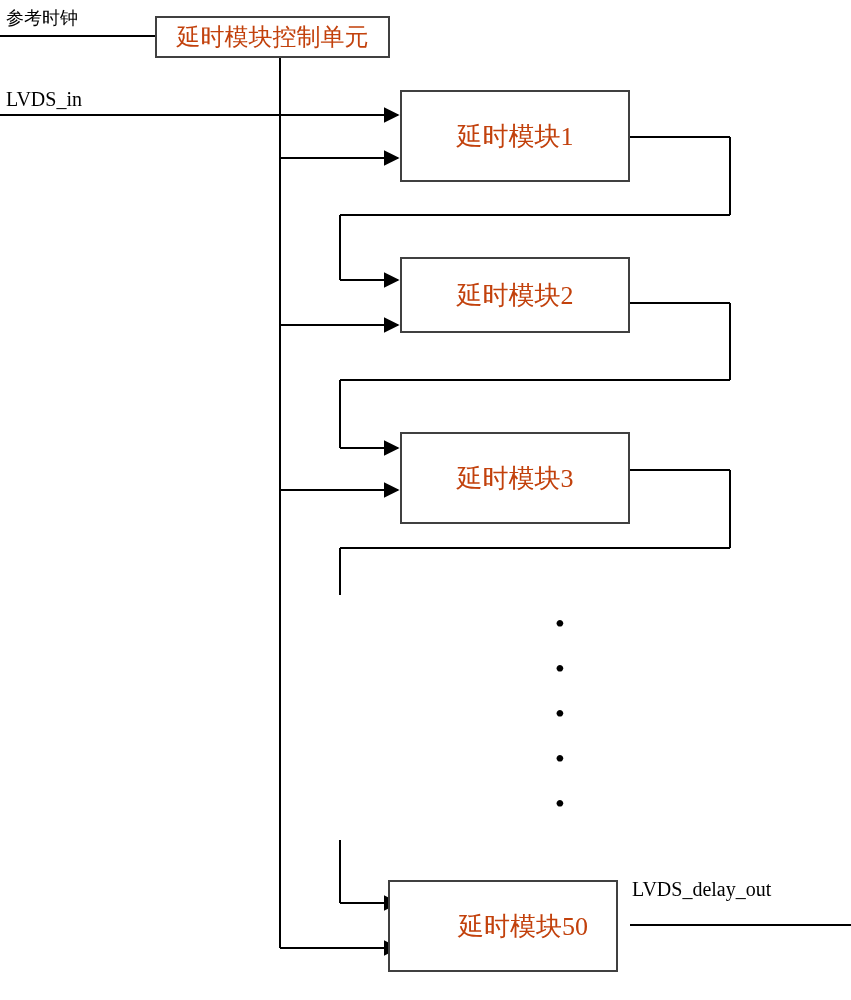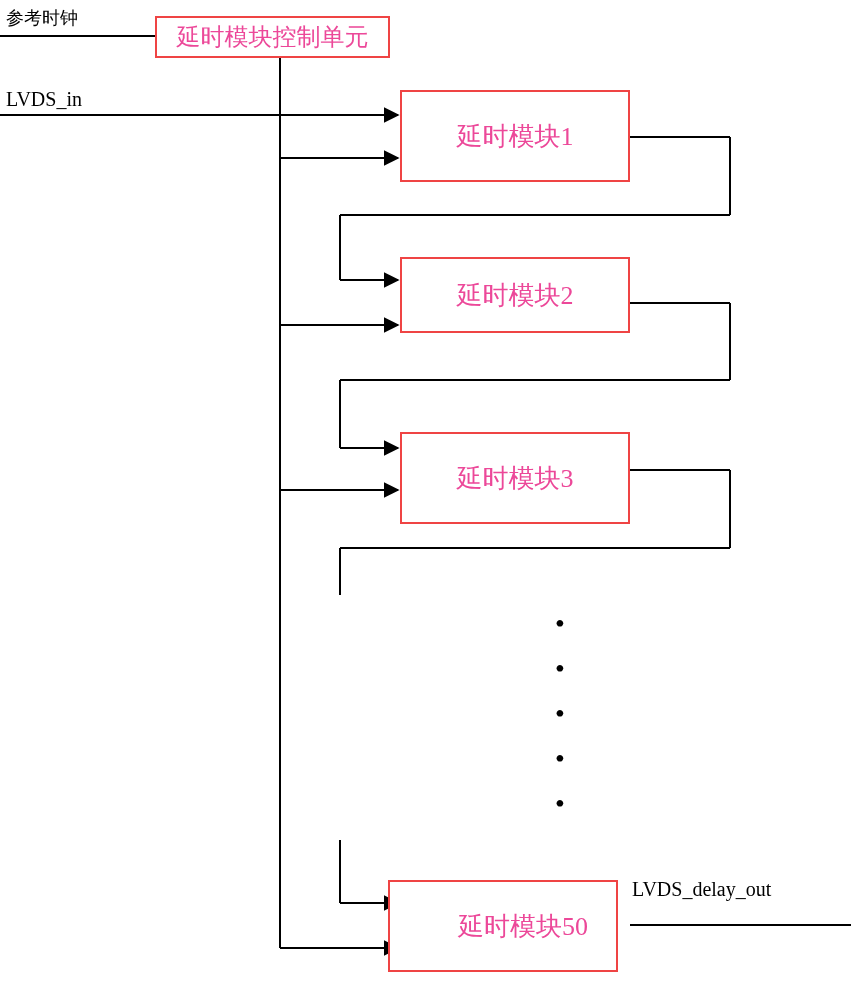--- a/index.html
+++ b/index.html
@@ -19,27 +19,27 @@
       position: absolute;
       font-size: 20px;
       color: #000;
       white-space: nowrap;
     }
     .small-label {
       font-size: 18px;
     }
     .box {
       position: absolute;
-      border: 2px solid #ef4444;
+      border: 2px solid #404040;
       background: #fff;
       display: flex;
       align-items: center;
       justify-content: center;
       font-size: 26px;
-      color: #ec4899;
+      color: #c2410c;
     }
     .control-box {
       font-size: 24px;
       padding: 2px 6px;
     }
     .dots {
       position: absolute;
       font-size: 28px;
       color: #000;
       letter-spacing: 0;

